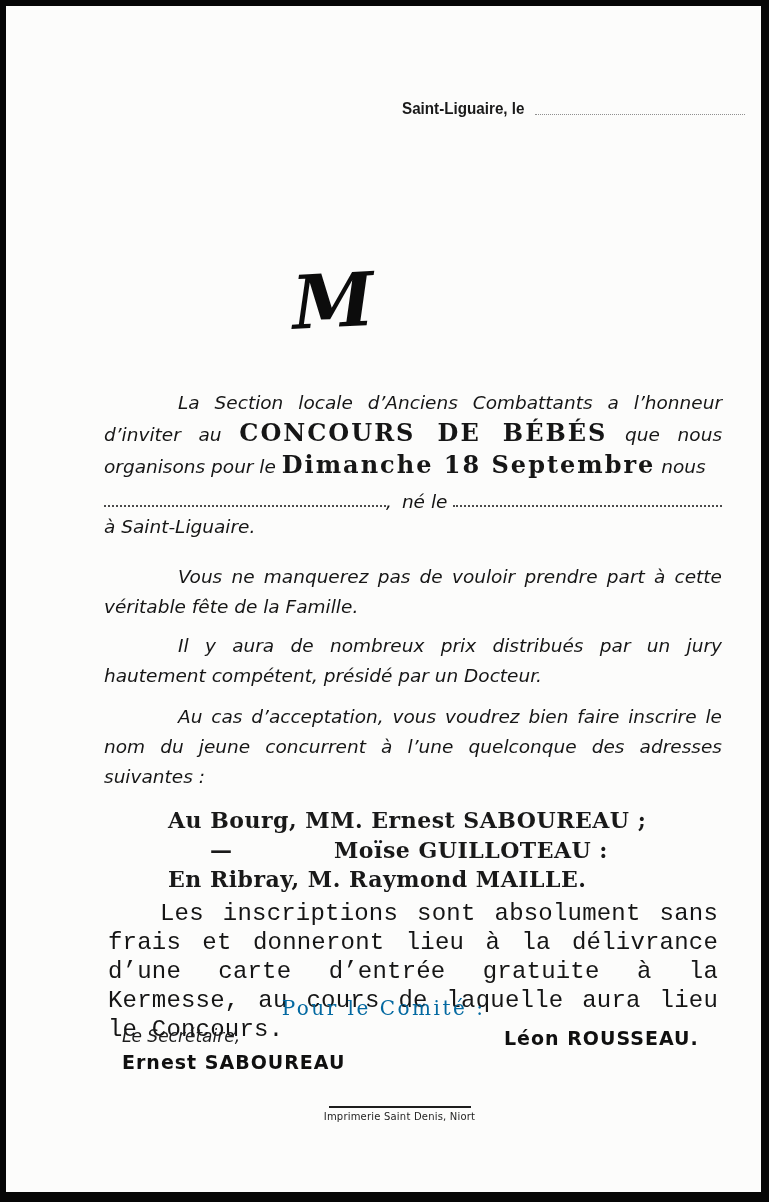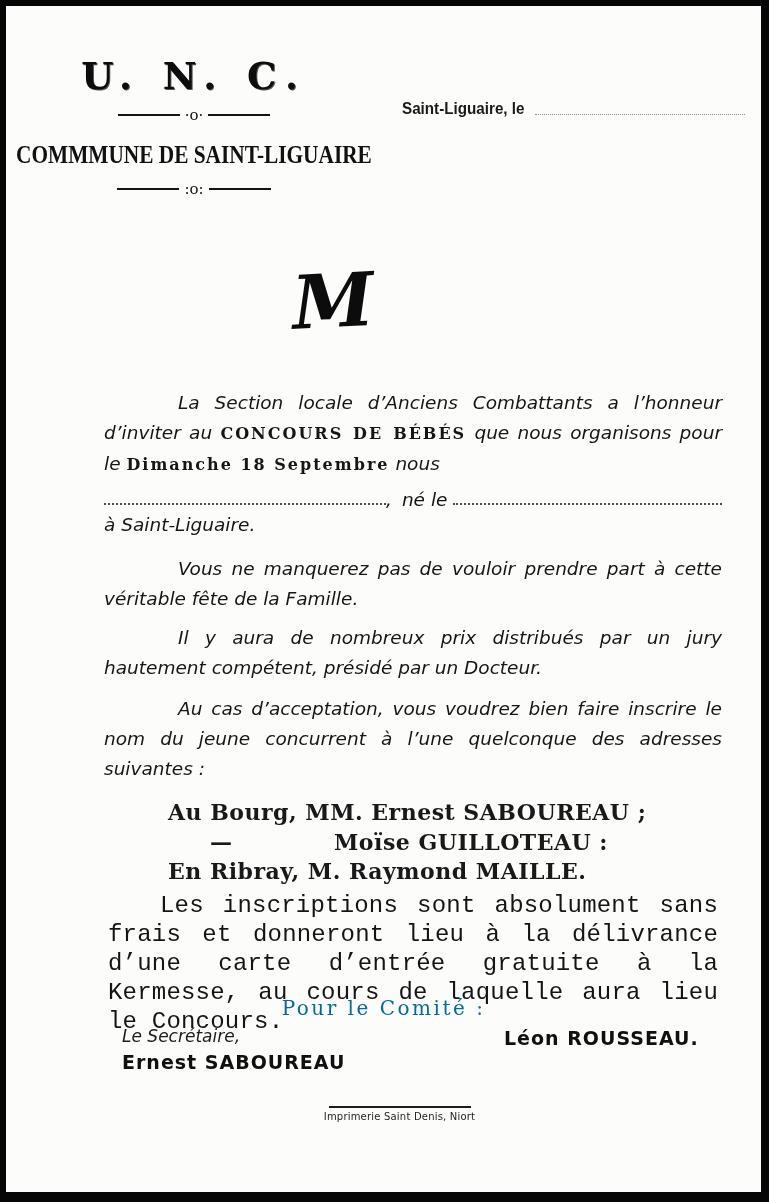--- a/index.html
+++ b/index.html
@@ -52,30 +52,30 @@
   }
   
   .bodytext{position:absolute;top:382px;left:98px;width:618px;}
   .para{
     margin:0;font-family:"DejaVu Sans",sans-serif;font-style:italic;
     font-size:18.5px;line-height:30px;text-align:justify;color:#161616;
   }
   .indent{text-indent:74px;}
   .emph{
     font-style:normal;font-weight:700;font-family:"DejaVu Serif",serif;
-    font-size:16px;letter-spacing:2px;
+    font-size:24px;letter-spacing:2px;
   }
   .fill-line{
     display:flex;align-items:flex-end;height:30px;
     font-family:"DejaVu Sans",sans-serif;font-style:italic;font-size:18.5px;
   }
   .dots-a{flex:0 0 282px;border-bottom:2px dotted #4a4a4a;margin-bottom:5px;}
   .dots-b{flex:1;border-bottom:2px dotted #4a4a4a;margin-bottom:5px;}
   .fill-label{margin:0 6px 0 10px;white-space:nowrap;}
-  .mt1{margin-top:14px;} .mt2{margin-top:9px;} .mt3{margin-top:11px;} .mt4{margin-top:14px;}
+  .mt1{margin-top:20px;} .mt2{margin-top:9px;} .mt3{margin-top:11px;} .mt4{margin-top:14px;}
   
   .addresses{
     margin:14px 0 0 64px;
     font-family:"DejaVu Serif",serif;font-weight:700;font-size:22px;
     line-height:29.5px;letter-spacing:0.5px;color:#191919;
   }
   .addr-dash{display:inline-block;width:166px;padding-left:42px;box-sizing:border-box;}
   .addr-faded{color:#3d3d3d;}
   
   .para-serif{
@@ -101,36 +101,20 @@
   .imprint-text{
     font-family:"DejaVu Sans",sans-serif;font-size:10px;letter-spacing:0.2px;
     color:#232323;transform:translateX(-8px);
   }
 </style>
 </head>
 <body>
 
 <div class="page">
 
-  <div class="head-left">
-    <div class="unc">U. N. C.</div>
-    <div class="ornament">
-      <span class="orn-seg"></span>
-      <span class="orn-mid">·o·</span>
-      <span class="orn-seg"></span>
-    </div>
-    <div class="commune-wrap">
-      <div class="commune">COMMMUNE DE SAINT-LIGUAIRE</div>
-    </div>
-    <div class="ornament orn2">
-      <span class="orn-seg"></span>
-      <span class="orn-mid">:o:</span>
-      <span class="orn-seg"></span>
-    </div>
-  </div>
 
   <div class="dateline">
     <span class="dateline-label">Saint-Liguaire, le</span>
     <span class="date-dots"></span>
   </div>
 
   <div class="initial">M</div>
 
   <div class="bodytext">
 

